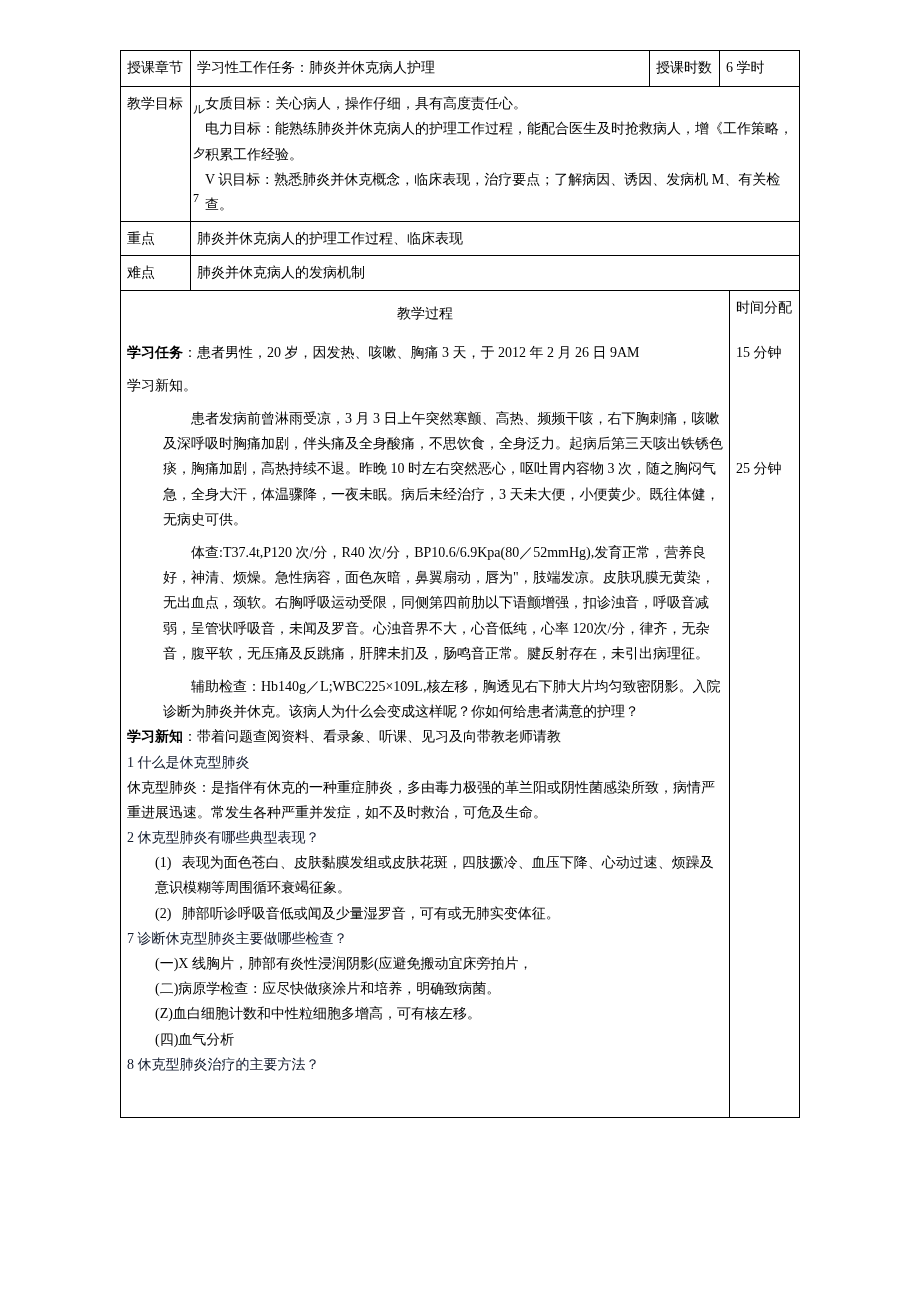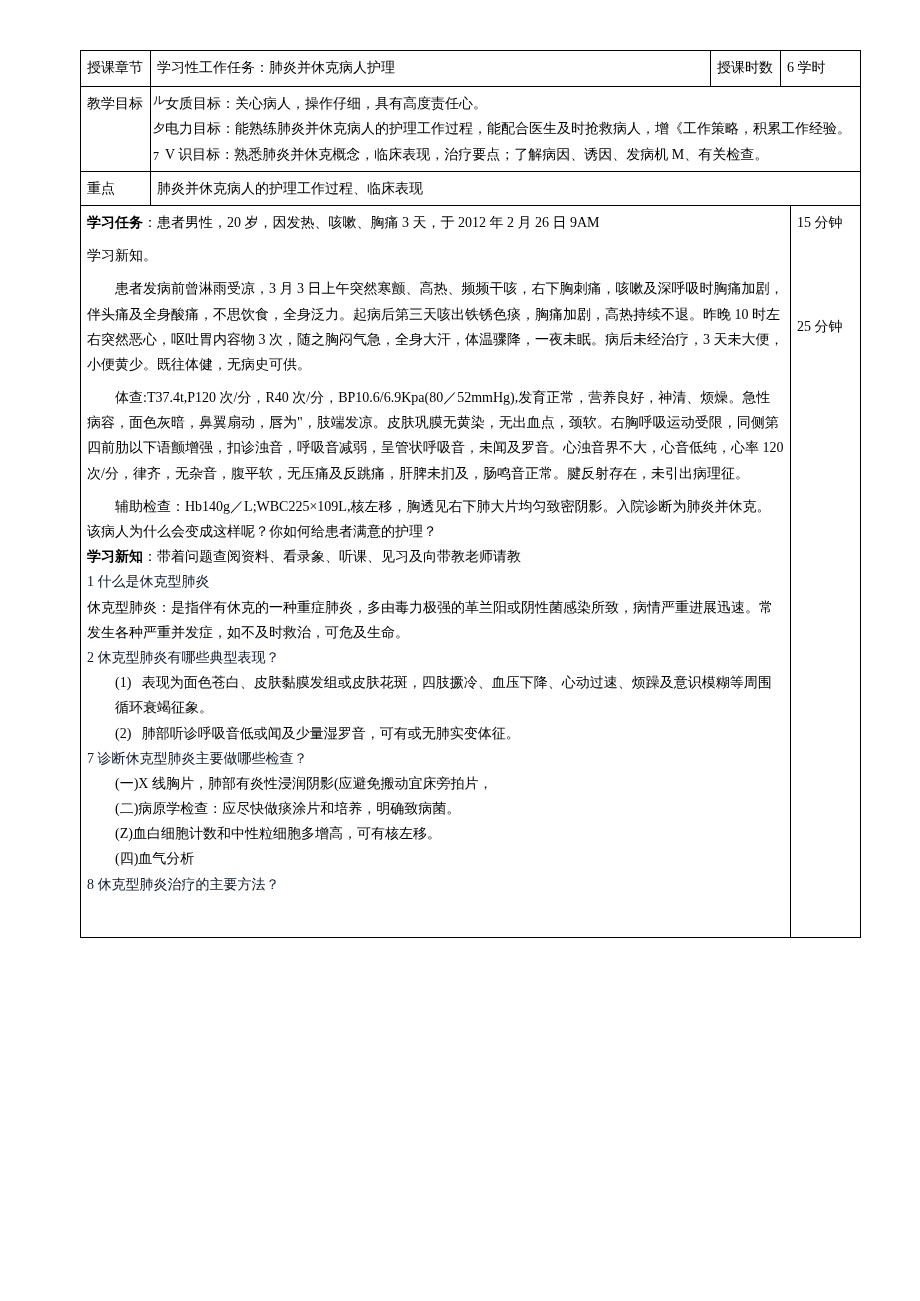--- a/index.html
+++ b/index.html
@@ -5,21 +5,21 @@
   body {
     font-family: "SimSun", "宋体", serif;
     font-size: 14px;
     background: #fff;
     margin: 0;
     padding: 50px 80px;
     color: #000;
     line-height: 1.8;
   }
   .doc-wrap {
-    width: 781px;
+    width: 680px;
     margin: 0 auto;
   }
   table {
     border-collapse: collapse;
     width: 100%;
     table-layout: fixed;
   }
   td {
     border: 1px solid #000;
     padding: 4px 6px;
@@ -33,21 +33,21 @@
   .goals-bracket {
     position: absolute;
     left: 2px; top: 0; bottom: 0;
     width: 10px;
     display: flex;
     flex-direction: column;
     justify-content: space-around;
     font-size: 12px;
   }
   .process-title { text-align: center; padding: 6px 0; }
-  .indent { text-indent: 2em; }
+  .indent { text-indent: 2em; margin-left: 36px; }
   .num-indent { padding-left: 2em; }
 </style>
 </head>
 <body>
 
 <div class="doc-wrap">
 
 <table>
   <colgroup>
     <col style="width:70px">
@@ -72,29 +72,39 @@
       </div>
       <div>女质目标：关心病人，操作仔细，具有高度责任心。</div>
       <div>电力目标：能熟练肺炎并休克病人的护理工作过程，能配合医生及时抢救病人，增《工作策略，积累工作经验。</div>
       <div>V 识目标：熟悉肺炎并休克概念，临床表现，治疗要点；了解病因、诱因、发病机 M、有关检查。</div>
     </td>
   </tr>
   <tr>
     <td>重点</td>
     <td colspan="3">肺炎并休克病人的护理工作过程、临床表现</td>
   </tr>
+  <tr>
+    <td>难点</td>
+    <td colspan="3">肺炎并休克病人的发病机制</td>
+  </tr>
 </tbody>
     </table>
 
 <table style="border-top:none">
   <colgroup>
     <col>
     <col style="width:70px">
   </colgroup>
   <tbody>
+        <tr>
+    <td class="no-top no-bottom">
+      <div class="process-title">教学过程</div>
+    </td>
+    <td class="no-top no-bottom">时间分配</td>
+  </tr>
   <tr>
     <td class="no-top no-bottom">
       <b>学习任务</b><span>：患者男性，20 岁，因发热、咳嗽、胸痛 3 天，于 2012 年 2 月 26 日 9AM</span>
     </td>
     <td class="no-top no-bottom">15 分钟</td>
   </tr>
   <tr>
     <td class="no-top no-bottom">学习新知。</td>
     <td class="no-top no-bottom"></td>
   </tr>

